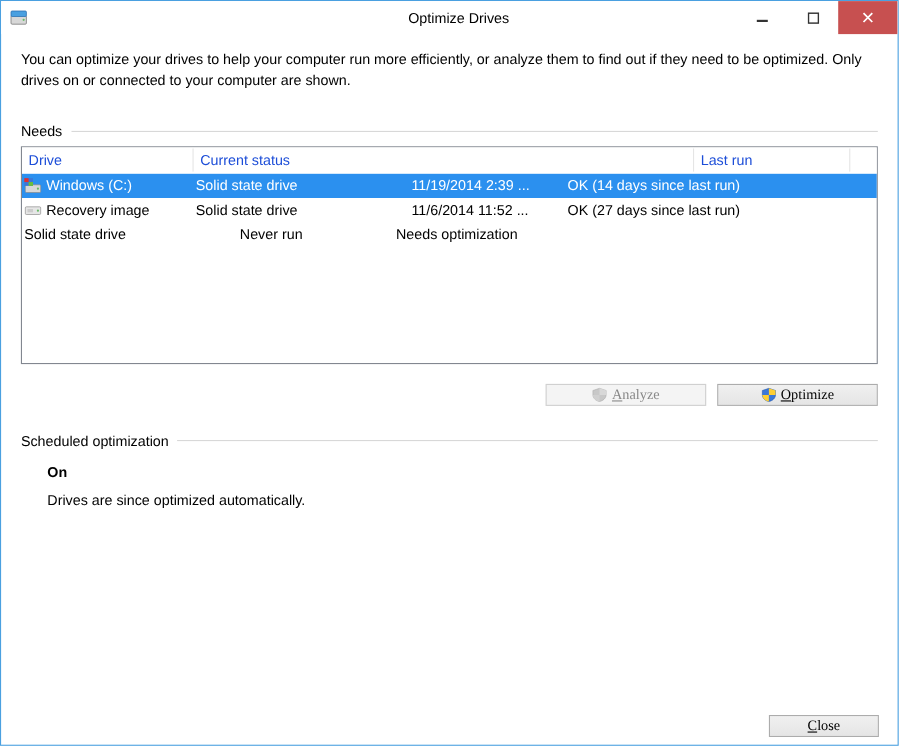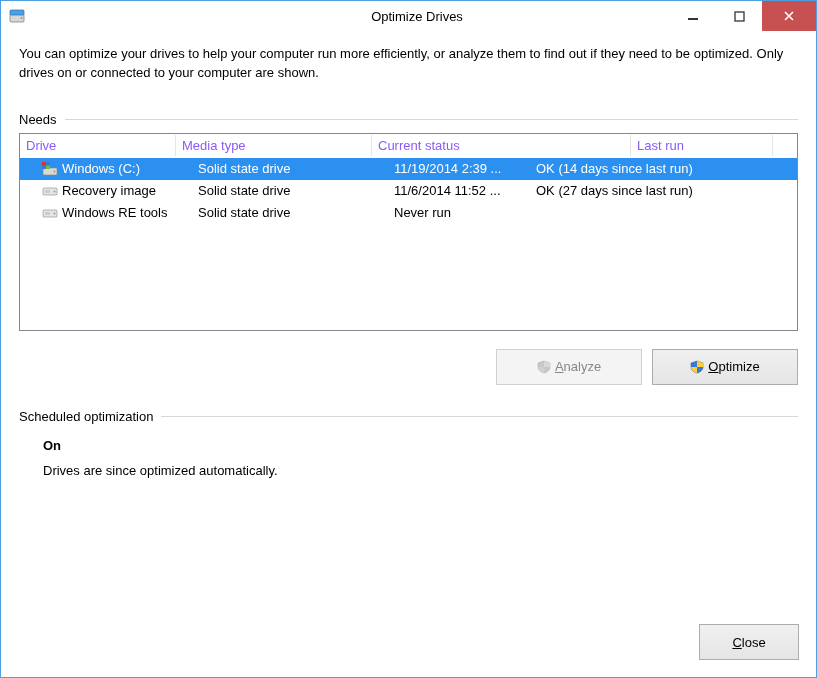--- a/index.html
+++ b/index.html
@@ -83,41 +83,41 @@
   }
   .table-header {
     display: flex;
     height: 24px;
     align-items: center;
     background: #fff;
   }
   .th {
     padding: 3px 6px;
     border-right: 1px solid #e5e5e5;
-    color: #8b5cf6;
+    color: #1d4ed8;
     white-space: nowrap;
     overflow: hidden;
   }
   .col-drive   { width: 156px; }
   .col-media   { width: 196px; }
   .col-last    { width: 142px; }
   .col-status  { flex: 1; }
   .col-spacer  { width: 24px; border-right: none; }
   .table-body {}
   .tr {
     display: flex;
     align-items: center;
     height: 22px;
   }
   .tr.selected {
     background: #2b90ef;
     color: #fff;
   }
   .td {
-    padding: 0 22px;
+    padding: 0 2px;
     white-space: nowrap;
     overflow: hidden;
     display: flex;
     align-items: center;
   }
   .drive-icon {
     width: 16px; height: 16px;
     margin-right: 4px;
     flex-shrink: 0;
     display: inline-flex;
@@ -125,24 +125,24 @@
   
   .btn-row {
     display: flex;
     justify-content: flex-end;
     gap: 10px;
     margin-top: 18px;
     margin-bottom: 24px;
   }
   .btn {
     min-width: 146px;
-    height: 36px;
+    height: 20px;
     border: 1px solid #acacac;
     background: linear-gradient(#f0f0f0, #e5e5e5);
-    font-family: Liberation Sans, sans-serif;
+    font-family: Liberation Serif, serif;
     font-size: 13px;
     display: inline-flex;
     align-items: center;
     justify-content: center;
     gap: 4px;
     padding: 0 12px;
   }
   .btn.disabled {
     color: #888;
     background: #f4f4f4;
@@ -155,21 +155,21 @@
     display: flex;
     padding: 8px 4px 0 24px;
   }
   .sched-text { flex: 1; }
   .sched-text .on { font-weight: bold; margin-bottom: 10px; }
   .sched-text .line1 { margin-bottom: 10px; }
   
   .footer {
     position: absolute;
     right: 18px;
-    bottom: 18px;
+    bottom: 8px;
   }
   .footer .btn { min-width: 100px; }
 </style>
 </head>
 <body>
 
 <div class="titlebar">
   <span class="app-icon">
     <svg viewBox="0 0 16 16">
         <rect x="1" y="6" width="14" height="8" rx="1" fill="#d8d8d8" stroke="#777" stroke-width="0.7"></rect>
@@ -202,21 +202,20 @@
   <div class="intro">You can optimize your drives to help your computer run more efficiently, or analyze them to find out if they need to be optimized. Only drives on or connected to your computer are shown.</div>
 
   <div class="section-label-row">
     <span>Needs</span>
     <span class="line"></span>
   </div>
 
   <div class="drive-table">
     <div class="table-header">
       <div class="th col-drive">Drive</div>
-      <div class="th col-media">Media type</div>
       <div class="th col-status">Current status</div>
       <div class="th col-last">Last run</div>
       <div class="th col-spacer"></div>
     </div>
     <div class="table-body" id="table-body">
         <div class="tr selected">
           <div class="td col-drive">
             <span class="drive-icon">
               <svg viewBox="0 0 16 16">
                 <rect x="1" y="7" width="14" height="7" rx="1" fill="#d8d8d8" stroke="#888" stroke-width="0.6"></rect>
@@ -241,32 +240,23 @@
                 <rect x="3" y="7" width="5" height="3" fill="#ccc"></rect>
               </svg>
             </span>
             <span>Recovery image</span>
           </div>
           <div class="td col-media">Solid state drive</div>
           <div class="td col-last">11/6/2014 11:52 ...</div>
           <div class="td col-status">OK (27 days since last run)</div>
         </div>
         <div class="tr">
-          <div class="td col-drive">
-            <span class="drive-icon">
-              <svg viewBox="0 0 16 16">
-                <rect x="1" y="5" width="14" height="7" rx="1" fill="#e6e6e6" stroke="#888" stroke-width="0.6"></rect>
-                <circle cx="12.5" cy="8.5" r="1" fill="#6b6"></circle>
-                <rect x="3" y="7" width="5" height="3" fill="#ccc"></rect>
-              </svg>
-            </span>
-            <span>Windows RE tools</span>
-          </div>
           <div class="td col-media">Solid state drive</div>
           <div class="td col-last">Never run</div>
+          <div class="td col-status">Needs optimization</div>
         </div>
       </div>
   </div>
 
   <div class="btn-row">
     <button class="btn disabled">
       <span class="shield-icon">
         <svg viewBox="0 0 14 14">
             <path d="M7 1 L13 3 V7 C13 10 10 12.5 7 13 C4 12.5 1 10 1 7 V3 Z" fill="#c8c8c8" stroke="#aaa" stroke-width="0.5"></path>
             <path d="M7 1 L13 3 V7 L7 7 Z" fill="#d8d8d8"></path>

